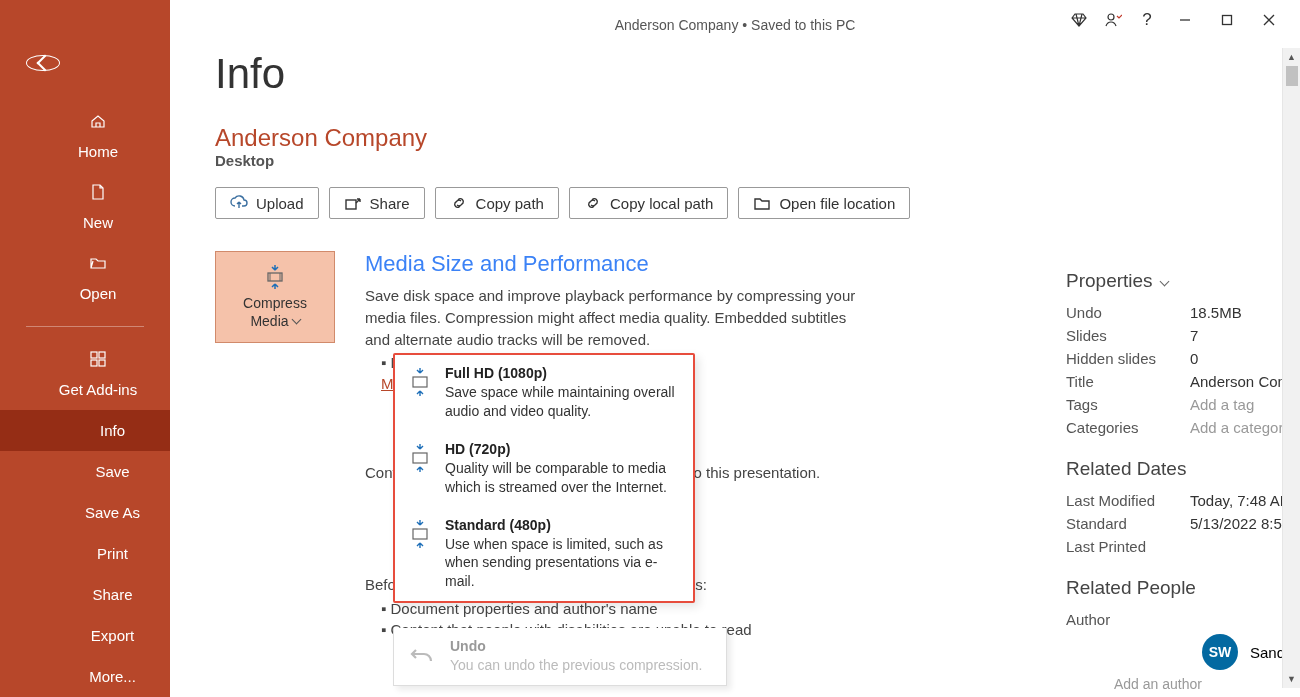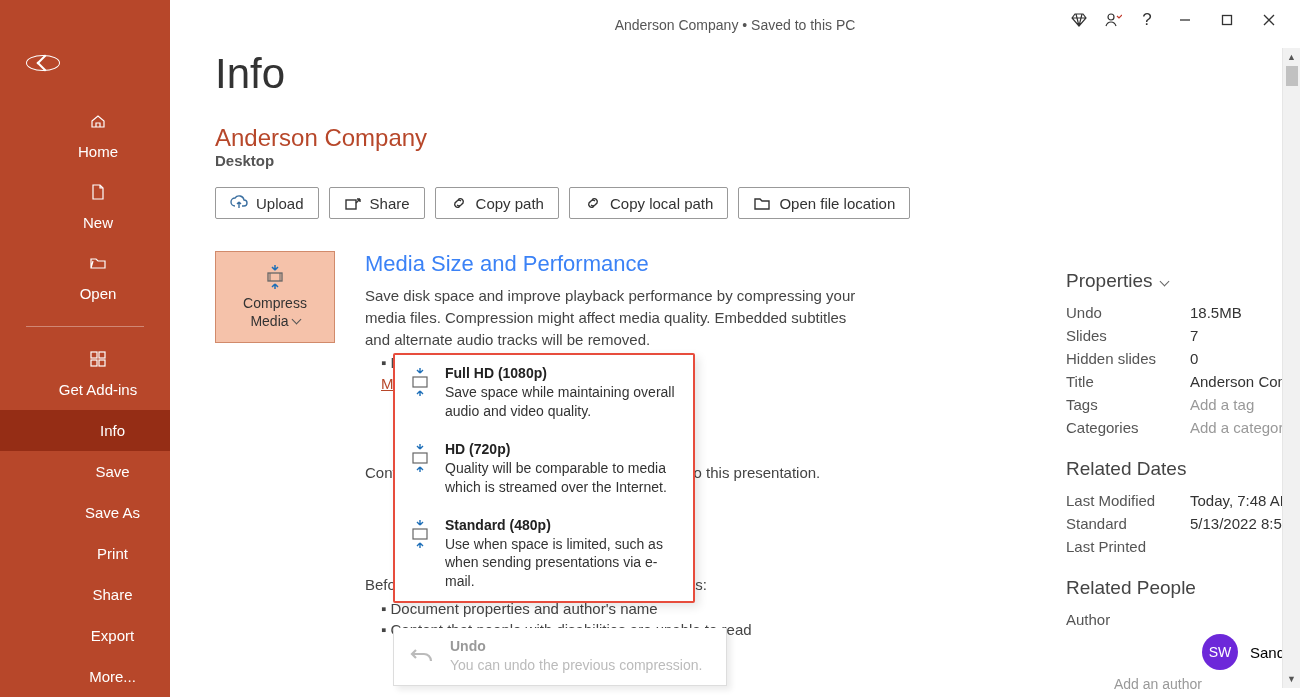--- a/index.html
+++ b/index.html
@@ -61,21 +61,21 @@
 
 
 .right-panel { position:absolute; left:896px; top:270px; width:380px; font-size:15px;}
 .rp-h { font-size:19px; color:#444; margin-bottom:12px; display:flex; align-items:center; gap:4px; cursor:pointer;}
 .rp-h .chev { border-color:#666; transform:rotate(45deg); width:7px; height:7px;}
 .rp-row { display:flex; margin-bottom:6px;}
 .rp-label { width:124px; color:#555;}
 .rp-val { color:#333;}
 .rp-val.muted { color:#999;}
 .rp-section { margin-top:22px;}
-.avatar { width:36px; height:36px; border-radius:50%; background:#6d28d9; color:#fff; display:flex; align-items:center; justify-content:center; font-size:14px; font-weight:400;}
+.avatar { width:36px; height:36px; border-radius:50%; background:#0369a1; color:#fff; display:flex; align-items:center; justify-content:center; font-size:14px; font-weight:700;}
 .author-row { display:flex; align-items:center; gap:12px; margin-top:6px;}
 .add-author { color:#999; font-size:14px; margin-left:48px; margin-top:6px; cursor:pointer;}
 
 
 .scrollbar { position:absolute; right:0; top:48px; width:18px; height:640px; background:#f1f1f1; border-left:1px solid #e6e6e6;}
 .scroll-arrow { height:18px; display:flex; align-items:center; justify-content:center; font-size:9px; color:#555; cursor:pointer;}
 .scroll-thumb { position:absolute; top:18px; left:3px; width:12px; height:20px; background:#c1c1c1;}
 
 svg { display:block; }
 </style>

